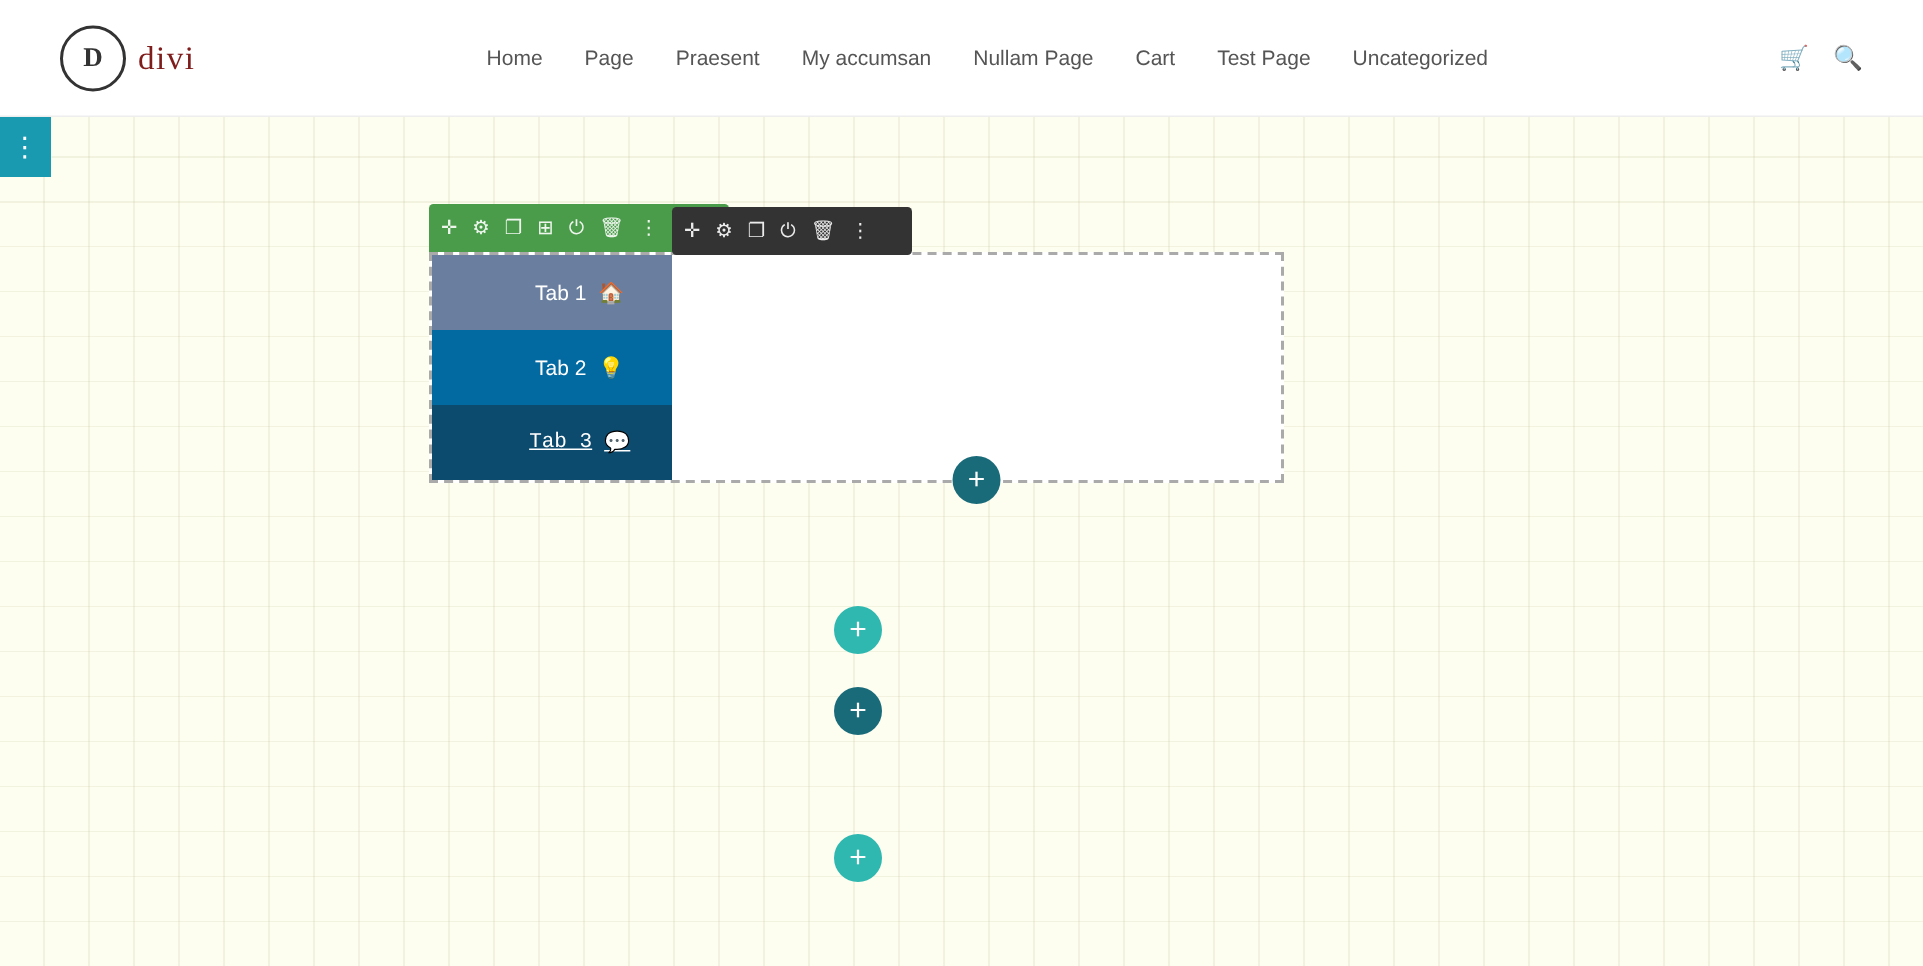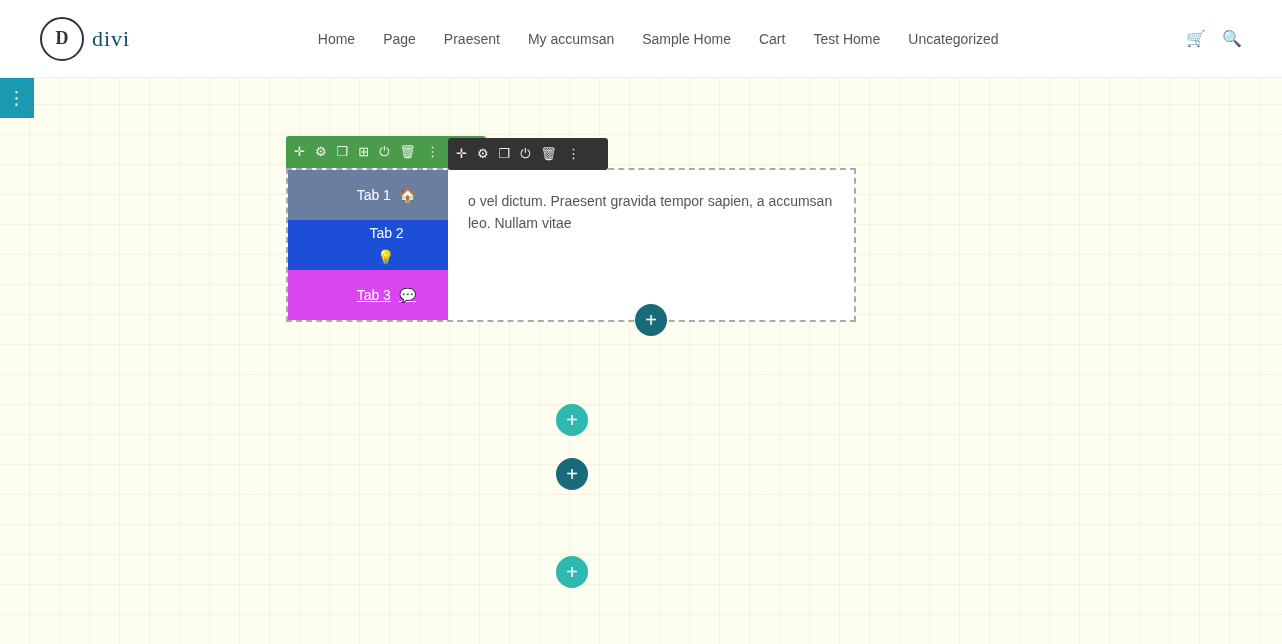--- a/index.html
+++ b/index.html
@@ -43,21 +43,21 @@
       justify-content: center;
       font-size: 18px;
       font-weight: bold;
       color: #333;
       font-family: Georgia, serif;
     }
 
     .logo-text {
       font-size: 22px;
       font-weight: 300;
-      color: #0c4a6e;
+      color: #7f1d1d;
       font-family: Georgia, serif;
       letter-spacing: 1px;
     }
 
     .nav-links {
       display: flex;
       align-items: flex-end;
       gap: 28px;
       list-style: none;
     }
@@ -184,29 +184,29 @@
       position: relative;
       padding-left: 37px;
     }
 
     .tab-item-1 {
       background: #6a7fa0;
       color: white;
     }
 
     .tab-item-2 {
-      background: #1d4ed8;
-      color: white;
-      flex-direction: column;
+      background: #0369a1;
+      color: white;
     }
 
     .tab-item-3 {
-      background: #d946ef;
+      background: #0c4a6e;
       color: white;
       text-decoration: underline;
+      font-family: Liberation Mono, monospace;
     }
 
     .tab-content {
       flex: 1;
       padding: 20px;
       font-size: 14px;
       color: #555;
       font-family: 'Trebuchet MS', sans-serif;
       line-height: 1.6;
       position: relative;
@@ -246,23 +246,23 @@
     </div>
     <span class="logo-text">divi</span>
   </div>
 
   <nav>
     <ul class="nav-links">
       <li><a href="#">Home</a></li>
       <li><a href="#">Page</a></li>
       <li><a href="#">Praesent</a></li>
       <li><a href="#">My accumsan</a></li>
-      <li><a href="#">Sample Home</a></li>
+      <li><a href="#">Nullam Page</a></li>
       <li><a href="#">Cart</a></li>
-      <li><a href="#">Test Home</a></li>
+      <li><a href="#">Test Page</a></li>
       <li><a href="#">Uncategorized</a></li>
     </ul>
   </nav>
 
   <div class="header-icons">
     <span class="header-icon">🛒</span>
     <span class="header-icon">🔍</span>
   </div>
 </header>
 
@@ -309,21 +309,20 @@
           <div class="module-toolbar dark">
             <span class="toolbar-icon">✛</span>
             <span class="toolbar-icon">⚙</span>
             <span class="toolbar-icon">❐</span>
             <span class="toolbar-icon">⏻</span>
             <span class="toolbar-icon">🗑</span>
             <span class="toolbar-icon">⋮</span>
           </div>
         </div>
 
-        <p>o vel dictum. Praesent gravida tempor sapien, a accumsan leo. Nullam vitae</p>
 
         <div style="position:absolute; bottom:-16px; left:50%; transform:translateX(-50%);">
           <button class="add-btn add-btn-dark-teal">+</button>
         </div>
       </div>
     </div>
   </div>
 
   <div style="position:absolute; top:326px; left:572px; transform:translateX(-50%);">
     <button class="add-btn add-btn-teal">+</button>

